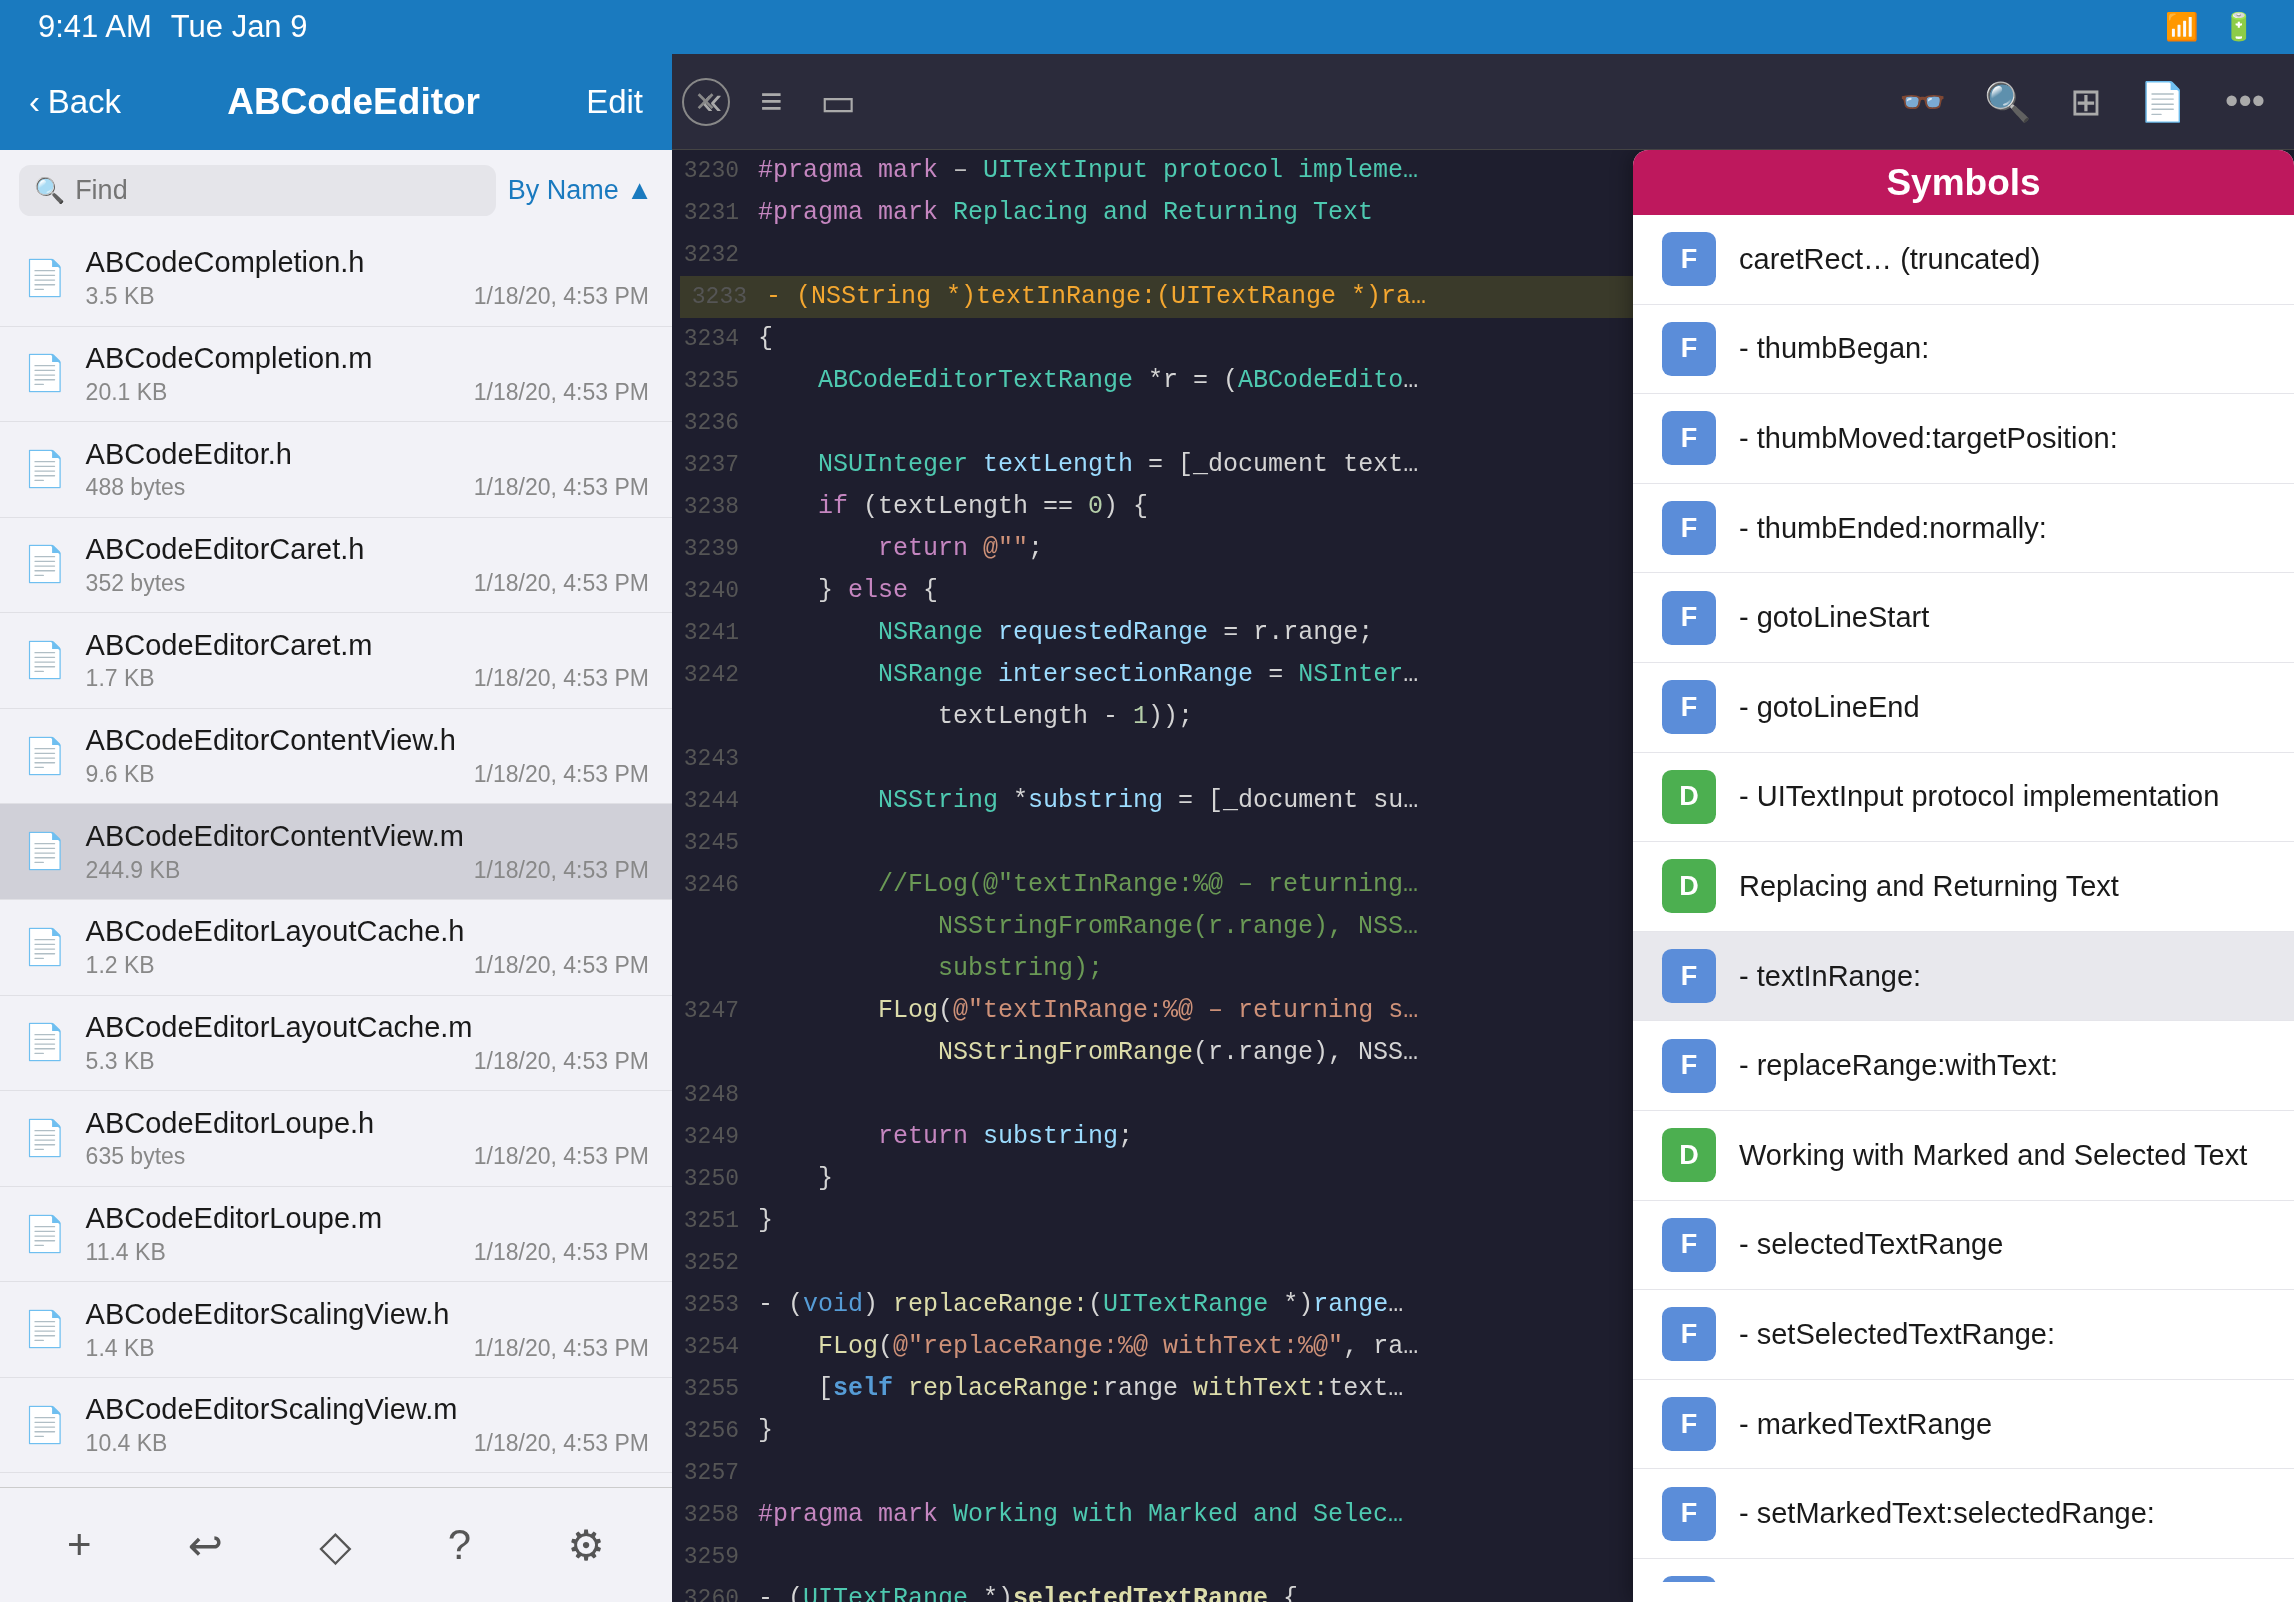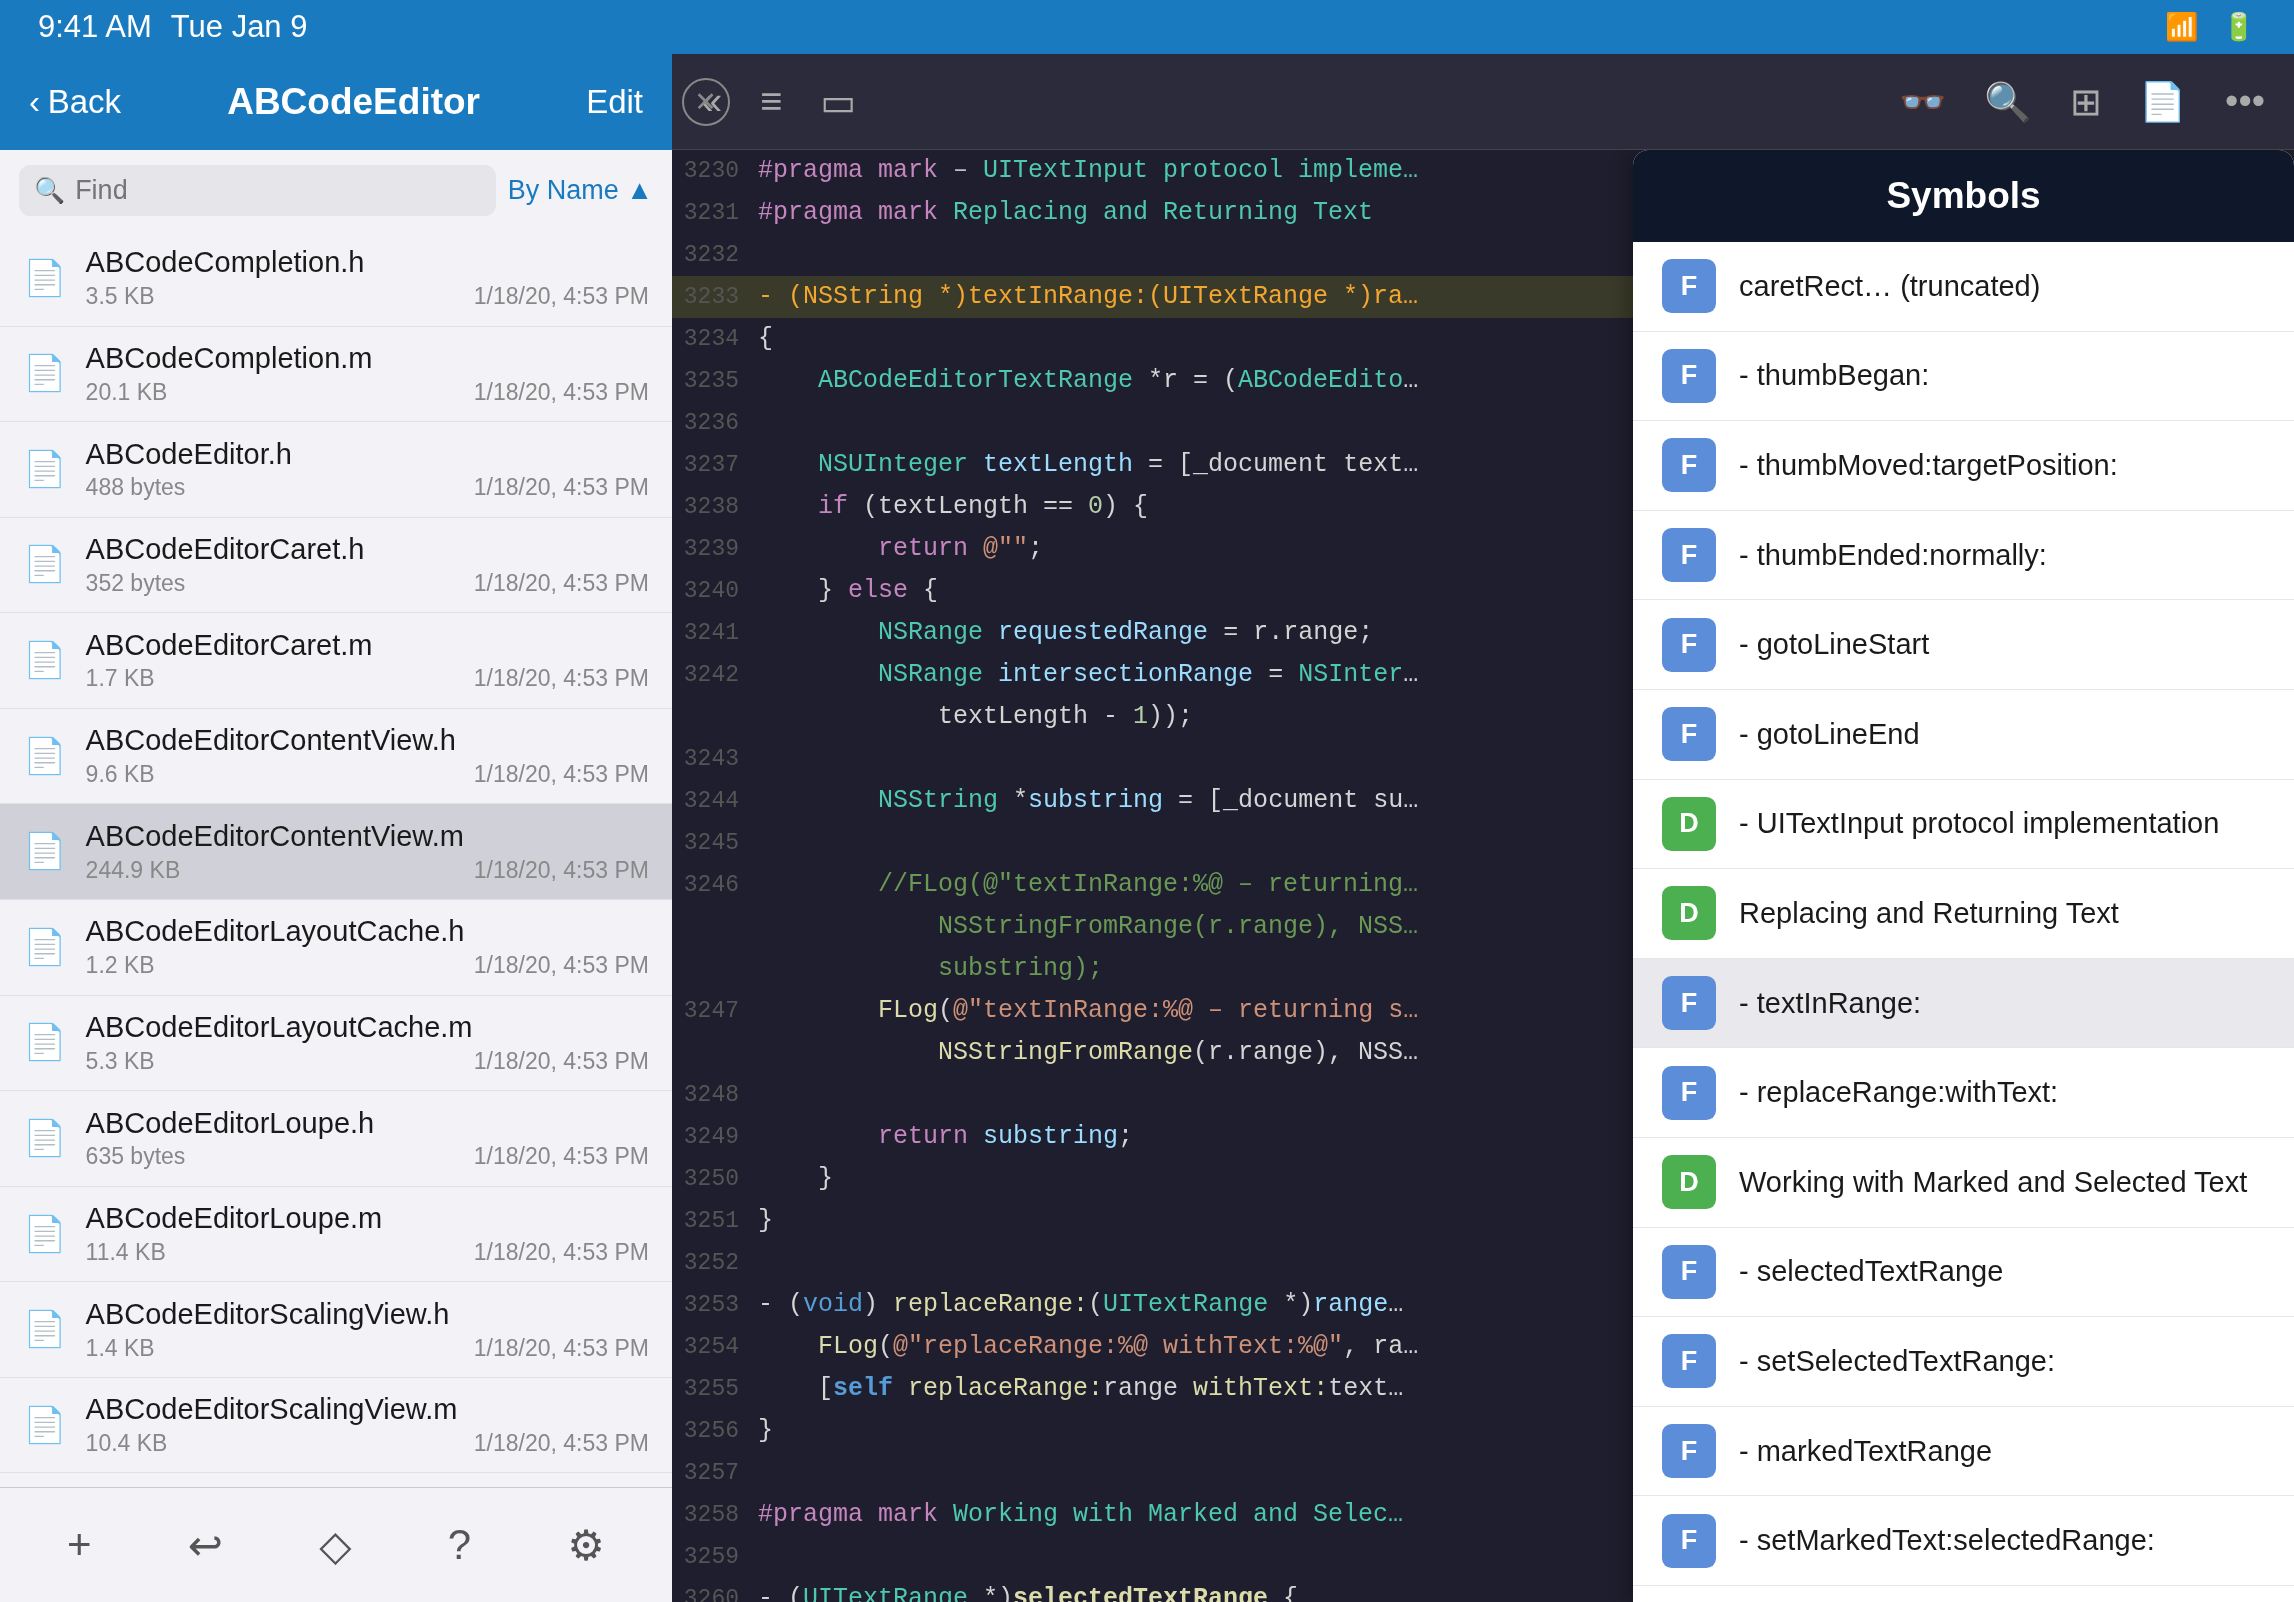--- a/index.html
+++ b/index.html
@@ -195,36 +195,36 @@
     .kw-blue { color: #569cd6; font-weight: bold; }
     .kw-return { color: #c586c0; }
     .kw-string { color: #ce9178; }
     .kw-comment { color: #6a9955; }
     .kw-type { color: #4ec9b0; text-align: center; }
     .kw-number { color: #b5cea8; }
     .kw-func { color: #dcdcaa; }
     .kw-if { color: #c586c0; }
     .kw-else { color: #c586c0; }
     .kw-void { color: #569cd6; }
-    .highlight-line { background: #3a3a2a; }
+    .highlight-line { background: #3a3a2a; margin-left: 8px; }
     .orange-text { color: #f4a730; }
 
     
     .symbols-panel {
       position: absolute;
       top: 150px; left: 1633px; right: 0;
       bottom: 0;
       background: white;
       border-radius: 15.4px 15.4px 0 0;
       overflow: hidden;
       box-shadow: -3.8px 0 19px rgba(0,0,0,0.3);
     }
     .symbols-header {
-      background: #0f172a;
-      height: 92px;
+      background: #be185d;
+      height: 65px;
       display: flex; align-items: center; justify-content: center;
     }
     .symbols-title {
       color: white;
       font-size: 37px;
       font-weight: 600;
     }
     .symbols-list {
       overflow-y: auto;
       height: calc(100% - 85px);

